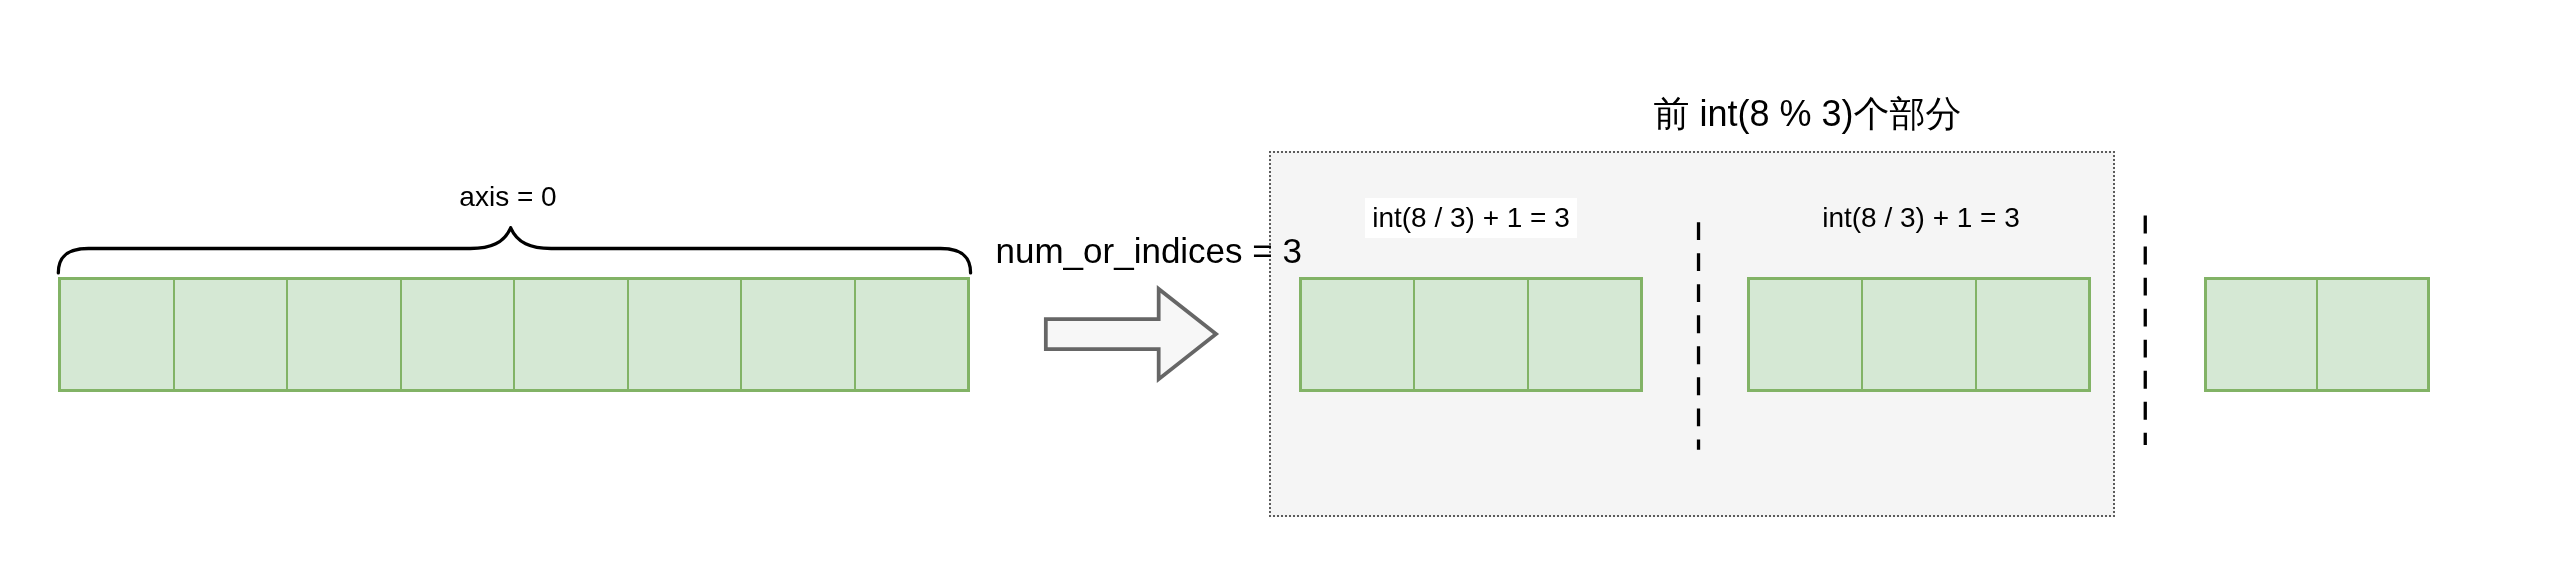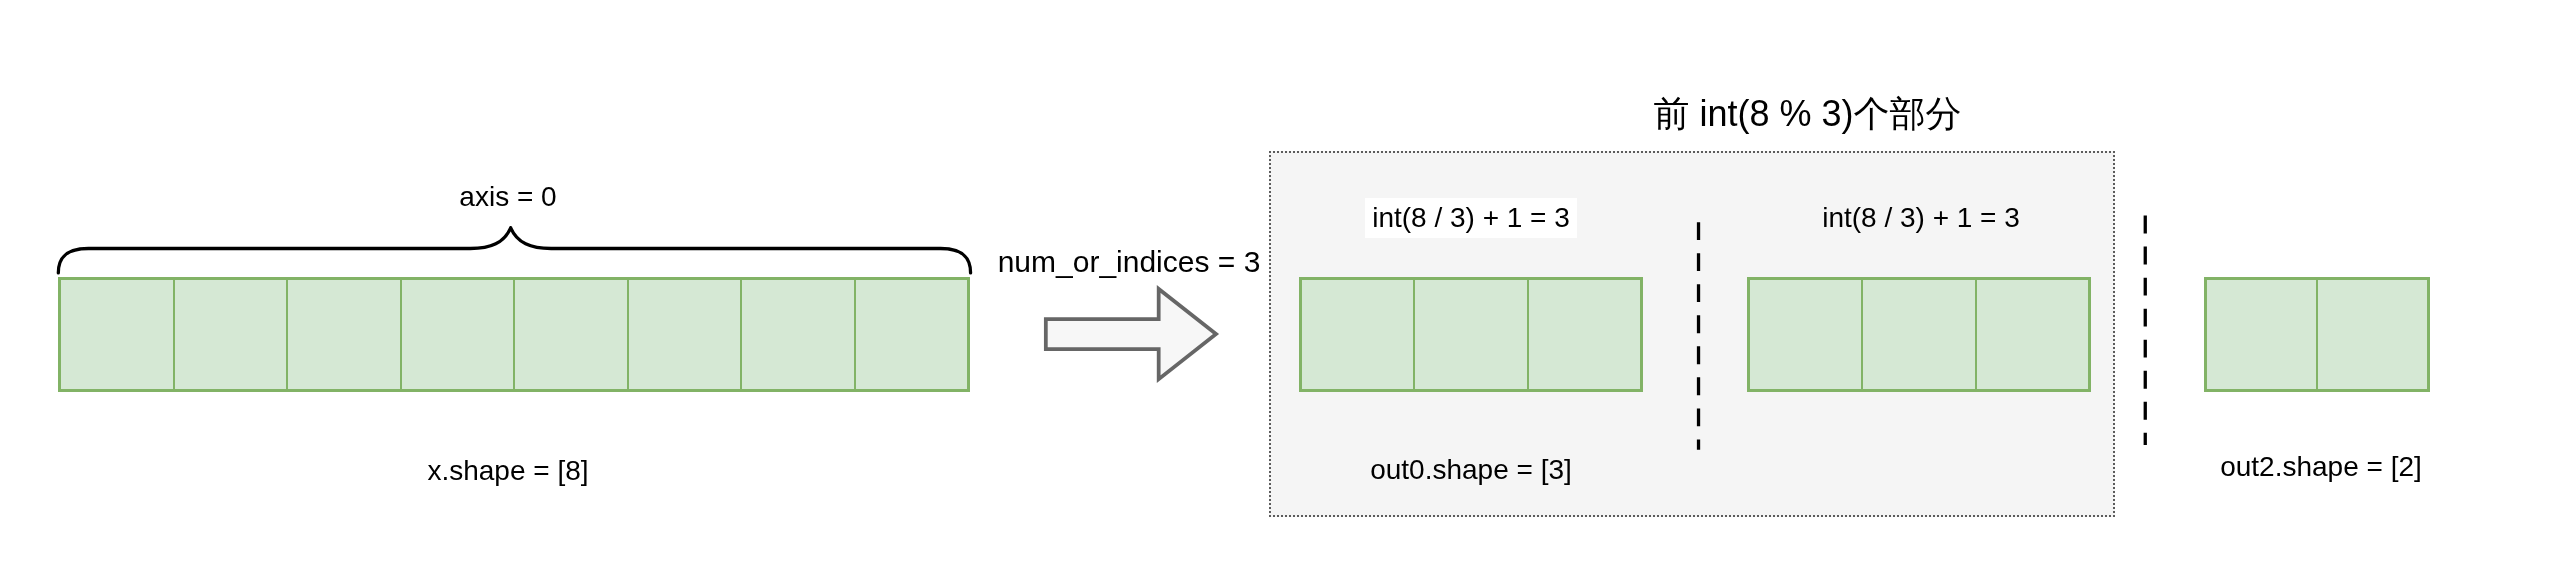--- a/index.html
+++ b/index.html
@@ -38,21 +38,21 @@
   
   .lbl{
     position:absolute;
     text-align:center;
     font-size:28px;
     line-height:38px;
     white-space:nowrap;
   }
   .lbl-axis   {left:367px; top:177px; width:282px;text-decoration:underline;}
   .lbl-xshape {left:367px; top:451px; width:282px;}
-  .lbl-num    {left:988px;top:242px; width:282px;font-size:30px;}
+  .lbl-num    {left:988px;top:231px; width:282px;font-size:35px;}
   .lbl-title  {left:1405px;top:90px;  width:564px;font-size:36px;line-height:45px;text-align:right;}
   .lbl-f0     {left:1330px;top:198px; width:282px;}
   .lbl-f1     {left:1780px;top:198px; width:282px;}
   .lbl-f2     {left:2175px;top:198px; width:282px;}
   .lbl-out0   {left:1330px;top:450px; width:282px;}
   .lbl-out1   {left:1780px;top:450px; width:282px;}
   .lbl-out2   {left:2180px;top:447px; width:282px;}
   .lbl .tag{display:inline-block;padding:0.9px 7.5px;}
   .lbl .tag.white{background:#ffffff;}
 </style>
@@ -81,55 +81,46 @@
       <div class="cell"></div>
       <div class="cell"></div>
       <div class="cell"></div>
       <div class="cell"></div>
       <div class="cell"></div>
       <div class="cell"></div>
     </div>
   <div class="lbl lbl-axis">
     <span class="tag">axis = 0</span>
   </div>
-  <div class="lbl lbl-xshape">
-    <span class="tag">x.shape = [8]</span>
-  </div>
 
   <div class="lbl lbl-num">
     <span class="tag">num_or_indices = 3</span>
   </div>
 
   <div class="lbl lbl-title">
     <span class="tag">前 int(8 % 3)个部分</span>
   </div>
 
   <div class="lbl lbl-f0">
     <span class="tag white">int(8 / 3) + 1 = 3</span>
   </div>
   <div class="cells row-o0">
       <div class="cell"></div>
       <div class="cell"></div>
       <div class="cell"></div>
     </div>
-  <div class="lbl lbl-out0">
-    <span class="tag">out0.shape = [3]</span>
-  </div>
 
   <div class="lbl lbl-f1">
     <span class="tag">int(8 / 3) + 1 = 3</span>
   </div>
   <div class="cells row-o1">
       <div class="cell"></div>
       <div class="cell"></div>
       <div class="cell"></div>
     </div>
 
   <div class="cells row-o2">
       <div class="cell"></div>
       <div class="cell"></div>
     </div>
-  <div class="lbl lbl-out2">
-    <span class="tag">out2.shape = [2]</span>
-  </div>
 
 </div>
 
 
 </body></html>

